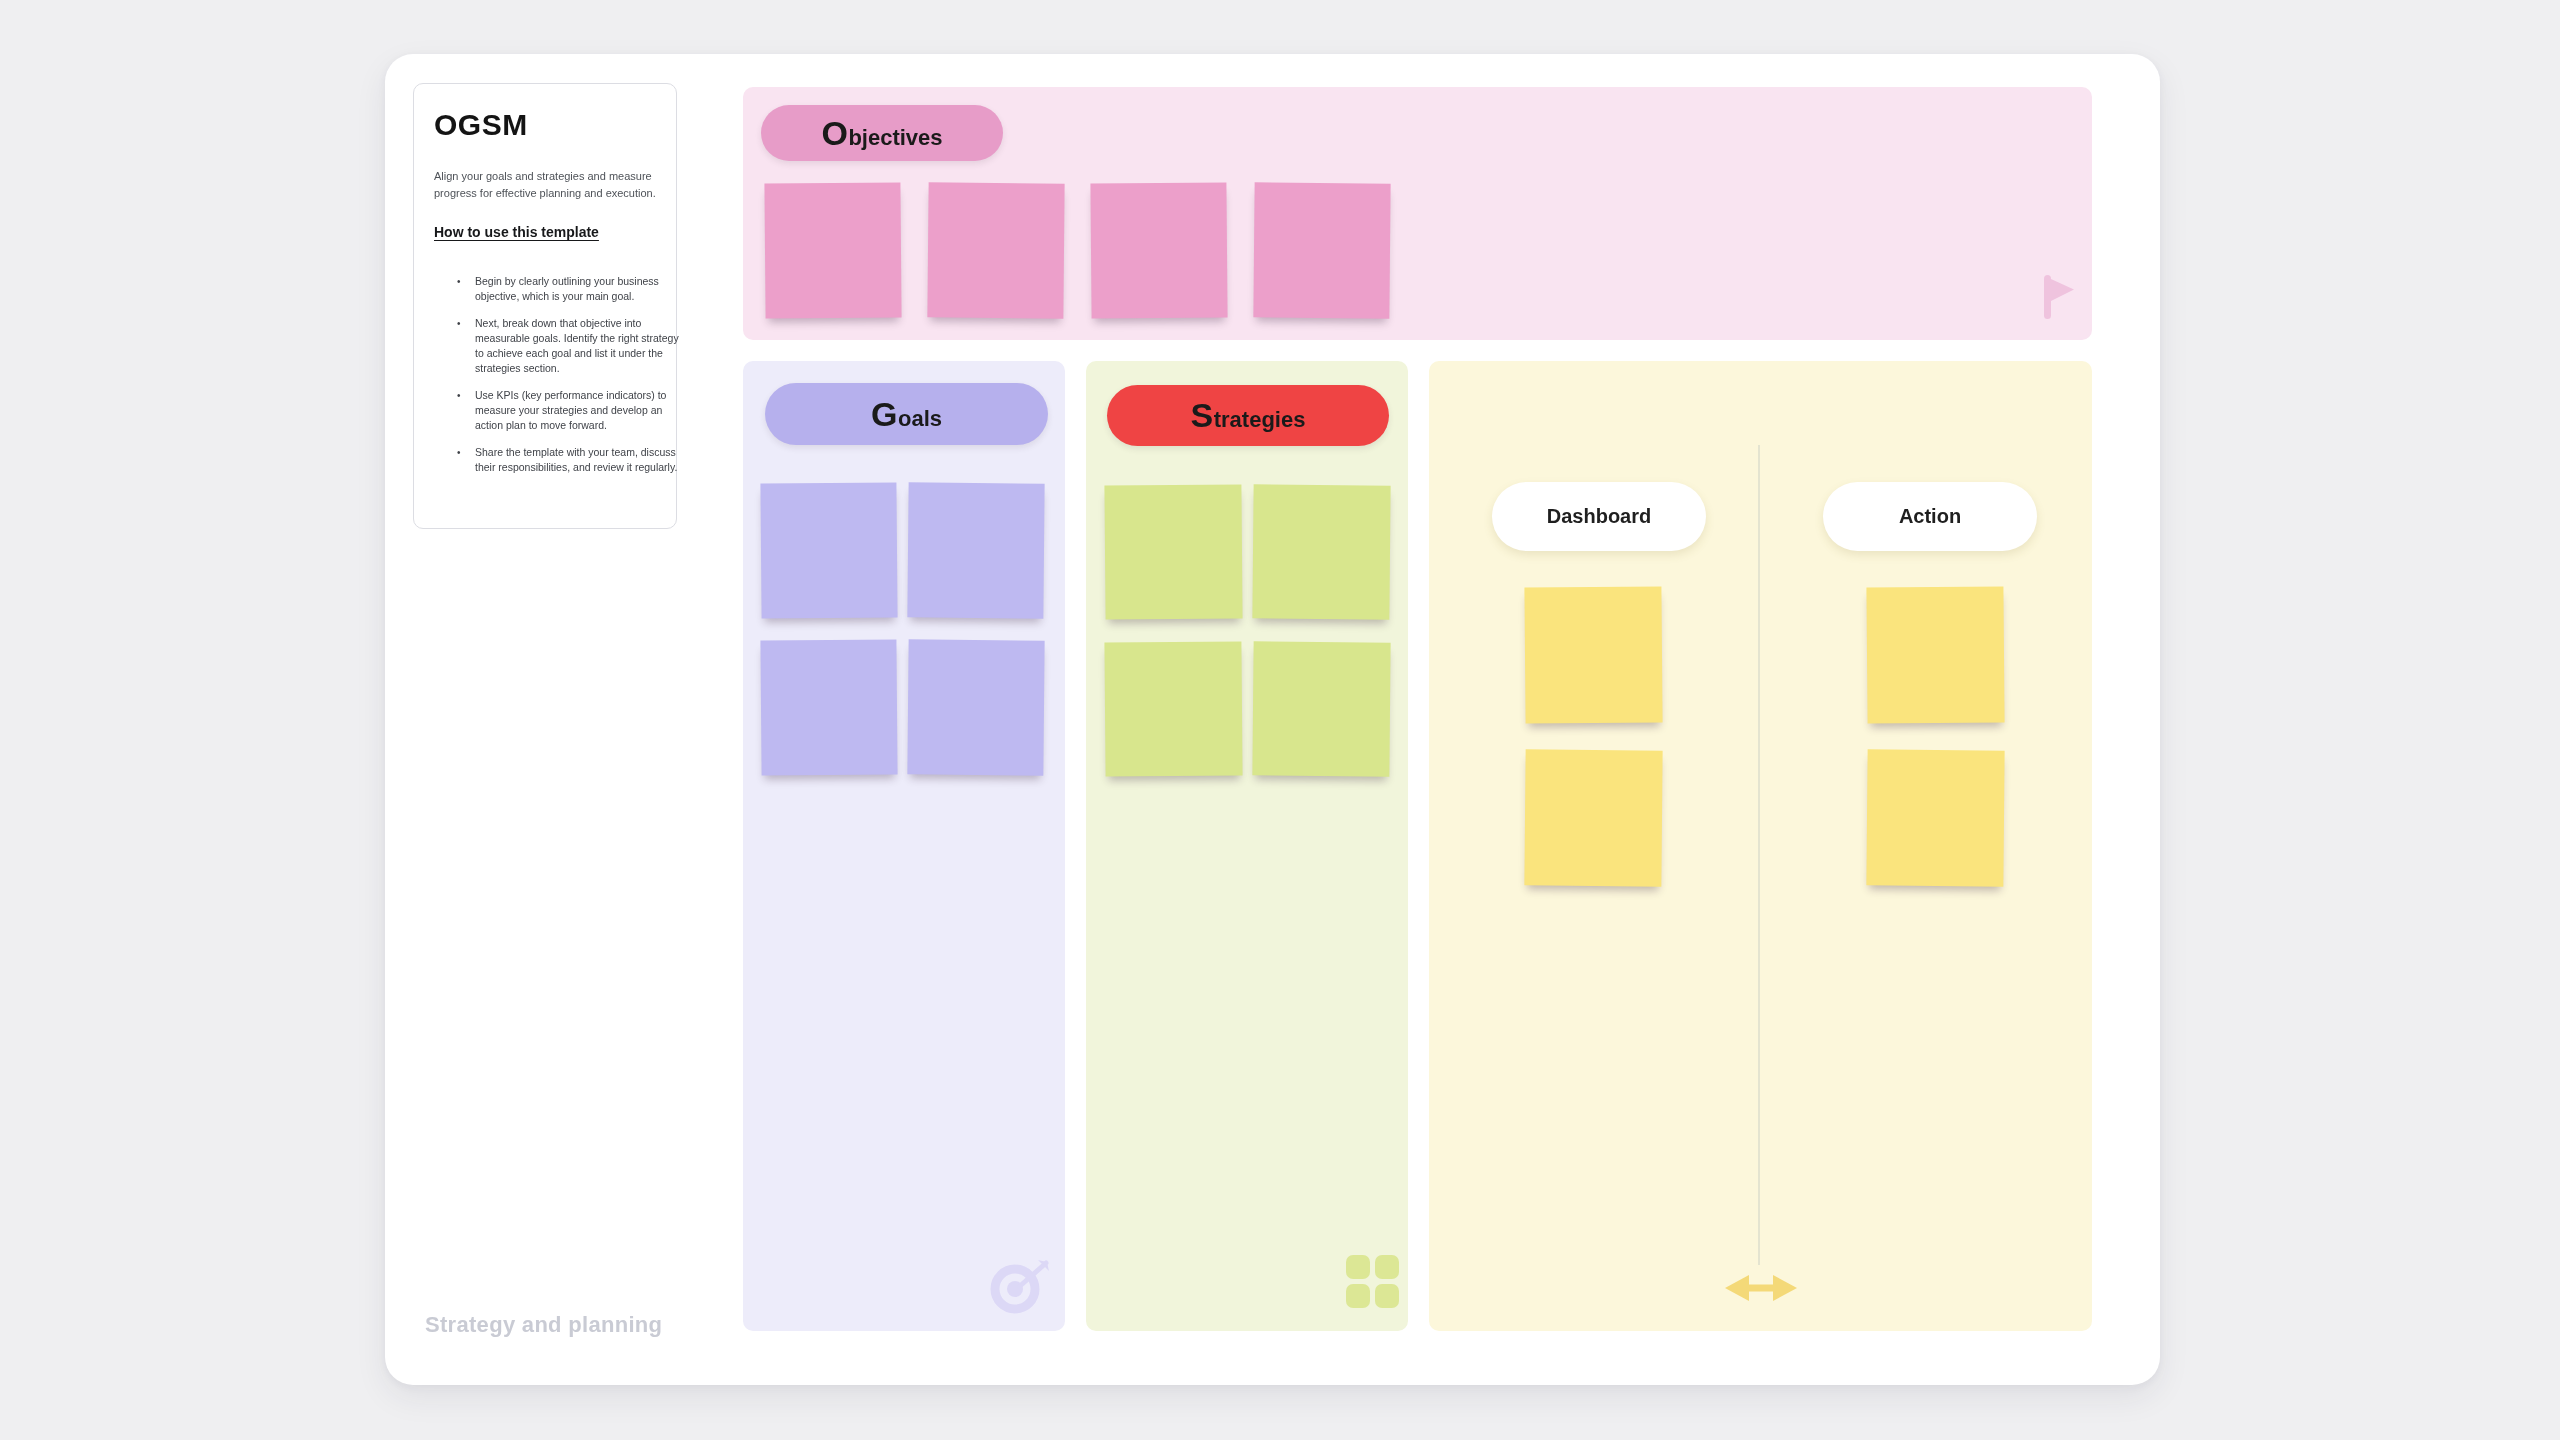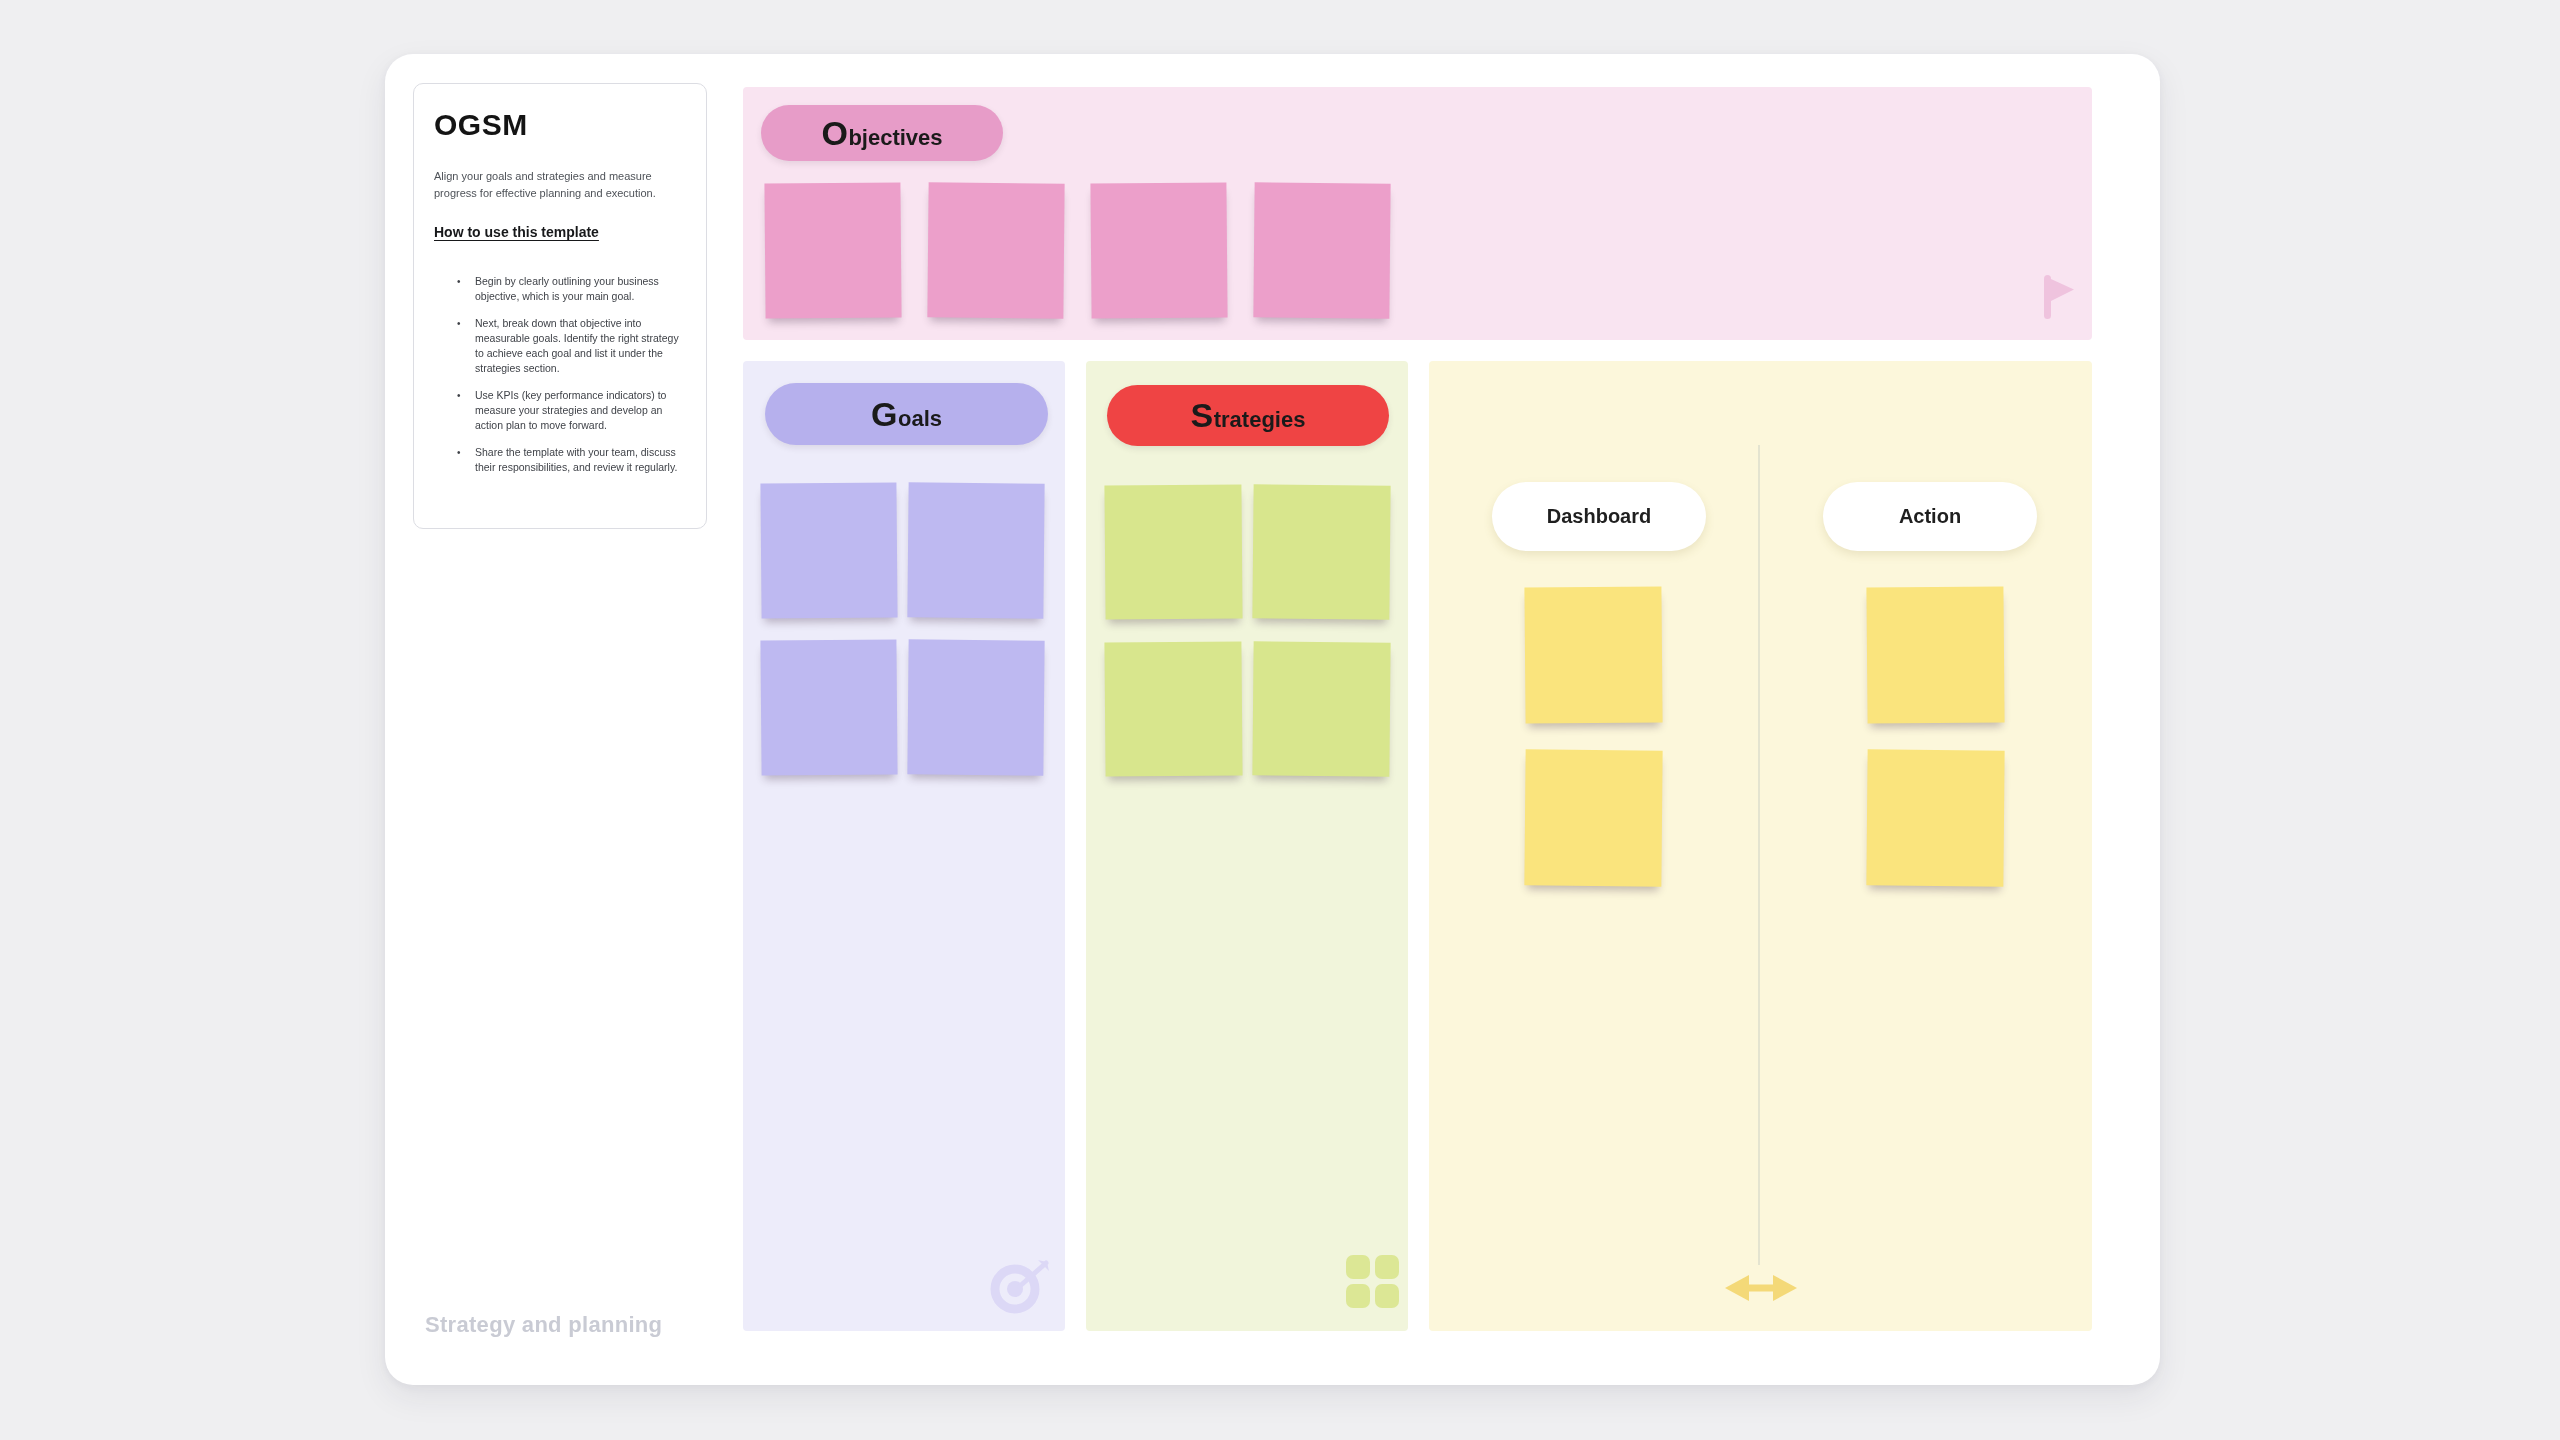--- a/index.html
+++ b/index.html
@@ -16,21 +16,21 @@
     position: absolute; left: 385px; top: 54px;
     width: 1775px; height: 1331px;
     background: #ffffff;
     border-radius: 28px;
     box-shadow: 0 12px 32px rgba(40,40,70,0.08), 0 2px 8px rgba(40,40,70,0.05);
   }
 
   
   .info-panel {
     position: absolute; left: 28px; top: 29px;
-    width: 294px; height: 446px;
+    width: 264px; height: 446px;
     background: #fff;
     border: 1.5px solid #dcdde3;
     border-radius: 10px;
     padding: 24px 18px 18px 20px;
   }
   .info-panel h1 {
     margin: 0 0 26px; font-size: 30px; font-weight: 700;
     letter-spacing: 0.5px; color: #141414;
   }
   .info-panel .desc {
@@ -48,21 +48,21 @@
     margin-bottom: 12px;
     font-size: 10.5px; line-height: 15px; color: #3f4248;
   }
   .howto-list li::before {
     content: "\2022";
     position: absolute; left: 7px; top: 0;
     font-size: 10px; color: #3f4248;
   }
 
   
-  .section { position: absolute; border-radius: 4px; padding-left: 16px; }
+  .section { position: absolute; border-radius: 10px; padding-left: 16px; }
   .sec-objectives { left: 358px; top: 33px;  width: 1349px; height: 253px; background: #f9e4f1; }
   .sec-goals      { left: 358px; top: 307px; width: 322px;  height: 970px; background: #edecfa; }
   .sec-strategies { left: 701px; top: 307px; width: 322px;  height: 970px; background: #f1f5db; }
   .sec-measure    { left: 1044px; top: 307px; width: 663px; height: 970px; background: #fcf7db; }
 
   .pill {
     position: absolute;
     text-align: center;
     border-radius: 999px;
     color: #1a1a1a;

